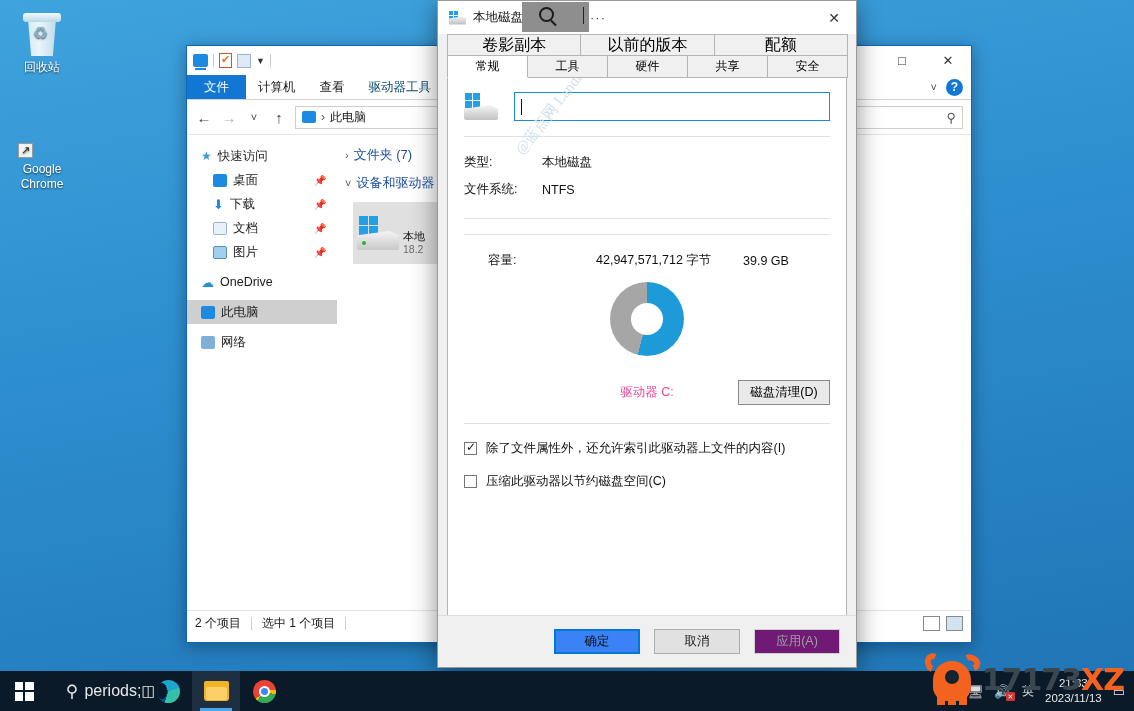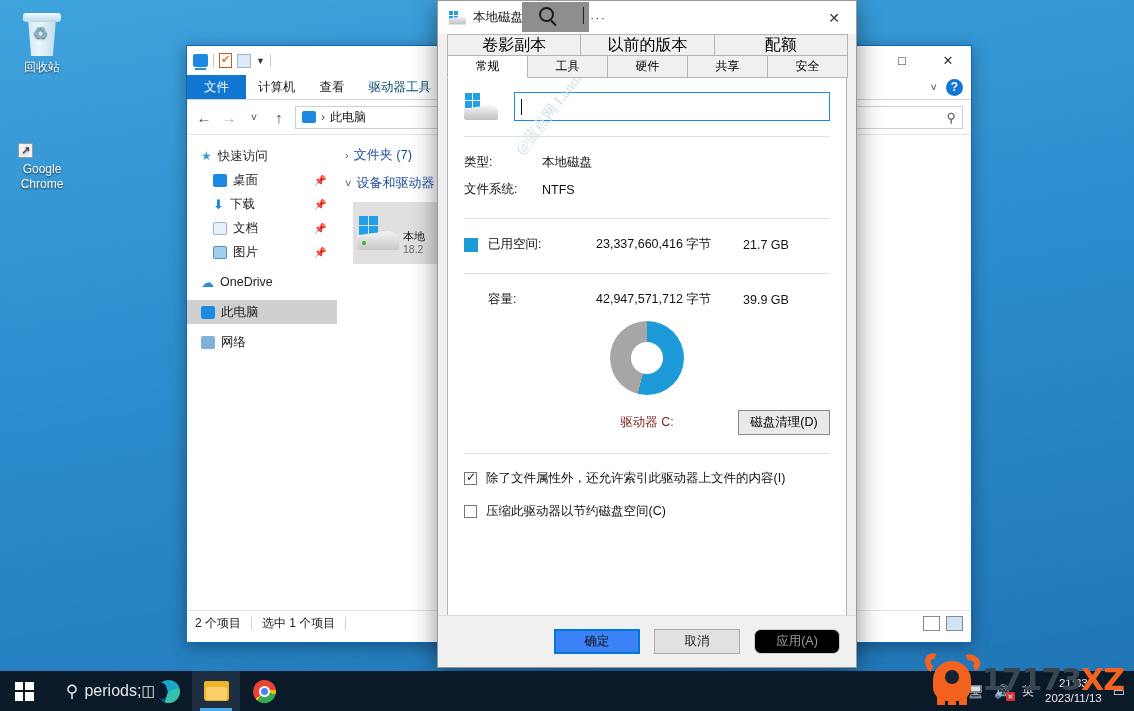--- a/index.html
+++ b/index.html
@@ -165,41 +165,41 @@
   .info-row { display:flex; font-size:12.5px; color:#111; height:27px; align-items:center; }
   .info-row .lbl { width:78px; }
   .swatch { width:14px; height:14px; flex:none; margin-right:10px; }
   .info-row .lbl2 { width:108px; }
   .info-row .bytes { width:147px; }
   .info-row .gb { }
 
   .chart-wrap { text-align:center; position:relative; margin-top:6px; }
   .donut { width:74px; height:74px; border-radius:50%; margin:8px auto 0; position:relative; }
   .donut:after { content:""; position:absolute; inset:21px; background:#fff; border-radius:50%;}
-  .chart-caption { font-size:12.5px; color:#7f1d1d; margin-top:19px; }
+  .chart-caption { font-size:12.5px; color:#ec4899; margin-top:28px; }
   .cleanup-btn { position:absolute; right:0; bottom:-4px; width:92px; height:25px;
      border:1px solid #8a8a8a; background:#e9e9e9; font-size:12.5px; display:flex;
      align-items:center; justify-content:center; }
   .watermark { position:absolute; left:42px; top:6px; font-size:15px; color:#cfe0ea;
      transform:rotate(-52deg); white-space:nowrap; font-family:"Liberation Serif",serif;
      pointer-events:none; }
 
   .check-row { display:flex; align-items:center; gap:9px; font-size:12.5px;
      color:#111; margin-top:16px; }
   .cbox { width:13px; height:13px; border:1px solid #767676; background:#fff;
      flex:none; position:relative; }
   .cbox.checked:after { content:"\2713"; position:absolute; left:1px; top:-3px;
      font-size:12px; color:#111; }
 
   .dlg-footer { height:52px; display:flex; align-items:center; justify-content:flex-end;
      gap:14px; padding:0 16px; background:#f0f0f0; border-top:1px solid #dcdcdc; }
   .dbtn { width:86px; height:25px; border:1px solid #adadad; background:#e1e1e1;
      font-size:12.5px; display:flex; align-items:center; justify-content:center; color:#111; }
   .dbtn.default { border:2px solid #0078d7; background:#3b82f6; }
-  .dbtn.disabled { color:#a0a0a0; background:#000000; border-color:#cfcfcf;border-radius:7px; }
+  .dbtn.disabled { color:#a0a0a0; background:#701a75; border-color:#cfcfcf; }
 
   
   #taskbar { position:absolute; left:0; bottom:0; width:1134px; height:40px;
      background:#0b1a28; display:flex; align-items:center; }
   .tb-item { width:48px; height:40px; display:flex; align-items:center;
      justify-content:center; position:relative; }
   .tb-item.active { background:#1d2f40; }
   .tb-item.active:after { content:""; position:absolute; bottom:0; left:8px; right:8px;
      height:3px; background:#4aa8e8; }
   .win-logo { width:19px; height:19px; display:grid; grid-template-columns:1fr 1fr;
@@ -446,26 +446,20 @@
       <span class="lbl">类型:</span>
       <span>本地磁盘</span>
     </div>
     <div class="info-row">
       <span class="lbl">文件系统:</span>
       <span>NTFS</span>
     </div>
 
     <div class="hr"></div>
 
-    <div class="info-row">
-      <span class="swatch" style="background:#1d9bd8;"></span>
-      <span class="lbl2">已用空间:</span>
-      <span class="bytes">23,337,660,416 字节</span>
-      <span class="gb">21.7 GB</span>
-    </div>
 
     <div class="hr"></div>
 
     <div class="info-row">
       <span class="swatch" style="background:transparent;"></span>
       <span class="lbl2">容量:</span>
       <span class="bytes">42,947,571,712 字节</span>
       <span class="gb">39.9 GB</span>
     </div>
 

